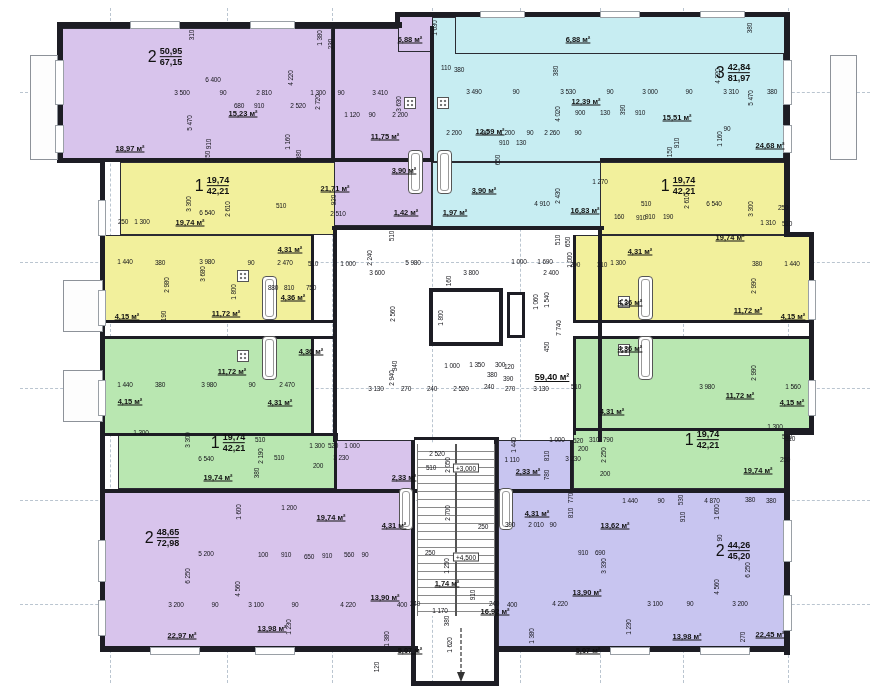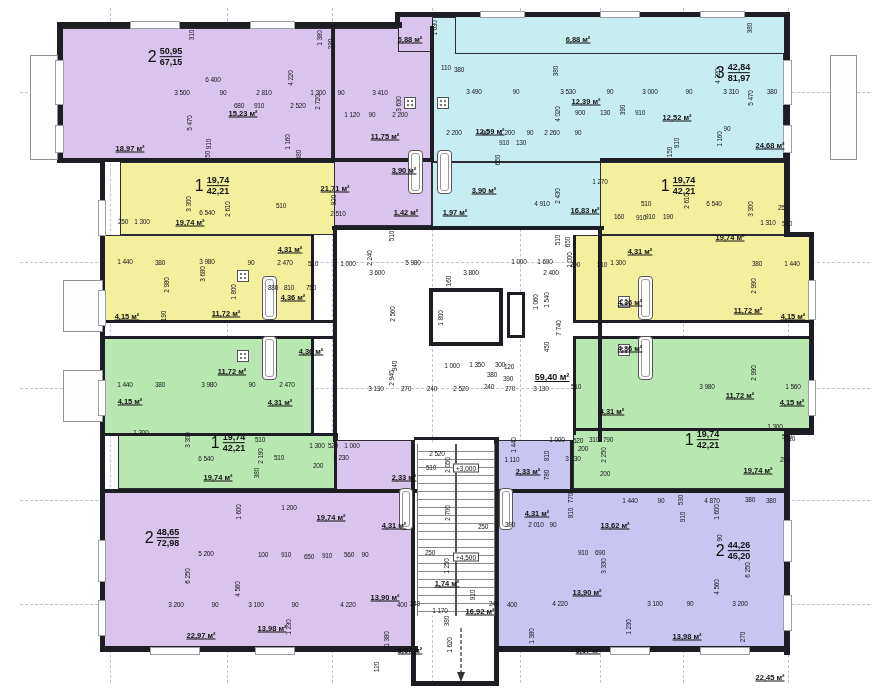--- a/index.html
+++ b/index.html
@@ -173,21 +173,21 @@
     <div class="rlabel" style="left: 404px; top: 170px;">3,90 м²</div>
     <div class="rlabel" style="left: 335px; top: 188px;">21,71 м²</div>
     <div class="rlabel" style="left: 406px; top: 212px;">1,42 м²</div>
     <div class="rlabel" style="left: 410px; top: 39px;">6,88 м²</div>
     <div class="rlabel" style="left: 578px; top: 39px;">6,88 м²</div>
     <div class="rlabel" style="left: 490px; top: 131px;">12,59 м²</div>
     <div class="rlabel" style="left: 586px; top: 101px;">12,39 м²</div>
     <div class="rlabel" style="left: 484px; top: 190px;">3,90 м²</div>
     <div class="rlabel" style="left: 455px; top: 212px;">1,97 м²</div>
     <div class="rlabel" style="left: 585px; top: 210px;">16,83 м²</div>
-    <div class="rlabel" style="left: 677px; top: 117px;">12,52 м²</div>
+    <div class="rlabel" style="left: 677px; top: 117px;">15,51 м²</div>
     <div class="rlabel" style="left: 770px; top: 145px;">24,68 м²</div>
     <div class="rlabel" style="left: 190px; top: 222px;">19,74 м²</div>
     <div class="rlabel" style="left: 290px; top: 249px;">4,31 м²</div>
     <div class="rlabel" style="left: 293px; top: 297px;">4,36 м²</div>
     <div class="rlabel" style="left: 226px; top: 313px;">11,72 м²</div>
     <div class="rlabel" style="left: 127px; top: 316px;">4,15 м²</div>
     <div class="rlabel" style="left: 232px; top: 371px;">11,72 м²</div>
     <div class="rlabel" style="left: 311px; top: 351px;">4,36 м²</div>
     <div class="rlabel" style="left: 280px; top: 402px;">4,31 м²</div>
     <div class="rlabel" style="left: 130px; top: 401px;">4,15 м²</div>
@@ -199,33 +199,33 @@
     <div class="rlabel" style="left: 793px; top: 316px;">4,15 м²</div>
     <div class="rlabel" style="left: 630px; top: 348px;">4,36 м²</div>
     <div class="rlabel" style="left: 740px; top: 395px;">11,72 м²</div>
     <div class="rlabel" style="left: 612px; top: 411px;">4,31 м²</div>
     <div class="rlabel" style="left: 792px; top: 402px;">4,15 м²</div>
     <div class="rlabel" style="left: 758px; top: 470px;">19,74 м²</div>
     <div class="rlabel" style="left: 404px; top: 477px;">2,33 м²</div>
     <div class="rlabel" style="left: 394px; top: 525px;">4,31 м²</div>
     <div class="rlabel" style="left: 331px; top: 517px;">19,74 м²</div>
     <div class="rlabel" style="left: 385px; top: 597px;">13,90 м²</div>
-    <div class="rlabel" style="left: 182px; top: 635px; margin-left: 19px;">22,97 м²</div>
+    <div class="rlabel" style="left: 182px; top: 635px;">22,97 м²</div>
     <div class="rlabel" style="left: 272px; top: 628px;">13,98 м²</div>
     <div class="rlabel" style="left: 410px; top: 650px;">5,07 м²</div>
     <div class="rlabel" style="left: 528px; top: 471px;">2,33 м²</div>
     <div class="rlabel" style="left: 537px; top: 513px;">4,31 м²</div>
     <div class="rlabel" style="left: 615px; top: 525px;">13,62 м²</div>
     <div class="rlabel" style="left: 587px; top: 592px;">13,90 м²</div>
-    <div class="rlabel" style="left: 770px; top: 634px; margin-top: 43px;">22,45 м²</div>
+    <div class="rlabel" style="left: 770px; top: 634px;">22,45 м²</div>
     <div class="rlabel" style="left: 687px; top: 636px;">13,98 м²</div>
     <div class="rlabel" style="left: 588px; top: 650px;">5,07 м²</div>
     <div class="rlabel big" style="left: 552px; top: 377px;">59,40 м²</div>
     <div class="rlabel" style="left: 447px; top: 583px;">1,74 м²</div>
-    <div class="rlabel" style="left: 480px; top: 611px;">16,92 м²</div>
+    <div class="rlabel" style="left: 495px; top: 611px;">16,92 м²</div>
     <div class="dlabel rot" style="left: 191px; top: 35px;">310</div>
     <div class="dlabel rot" style="left: 319px; top: 38px;">1 380</div>
     <div class="dlabel rot" style="left: 330px; top: 44px;">230</div>
     <div class="dlabel rot" style="left: 434px; top: 28px;">1 630</div>
     <div class="dlabel rot" style="left: 749px; top: 28px;">380</div>
     <div class="dlabel" style="left: 213px; top: 79px;">6 400</div>
     <div class="dlabel rot" style="left: 290px; top: 78px;">4 220</div>
     <div class="dlabel rot" style="left: 717px; top: 76px;">4 220</div>
     <div class="dlabel" style="left: 182px; top: 92px;">3 500</div>
     <div class="dlabel" style="left: 223px; top: 92px;">90</div>

